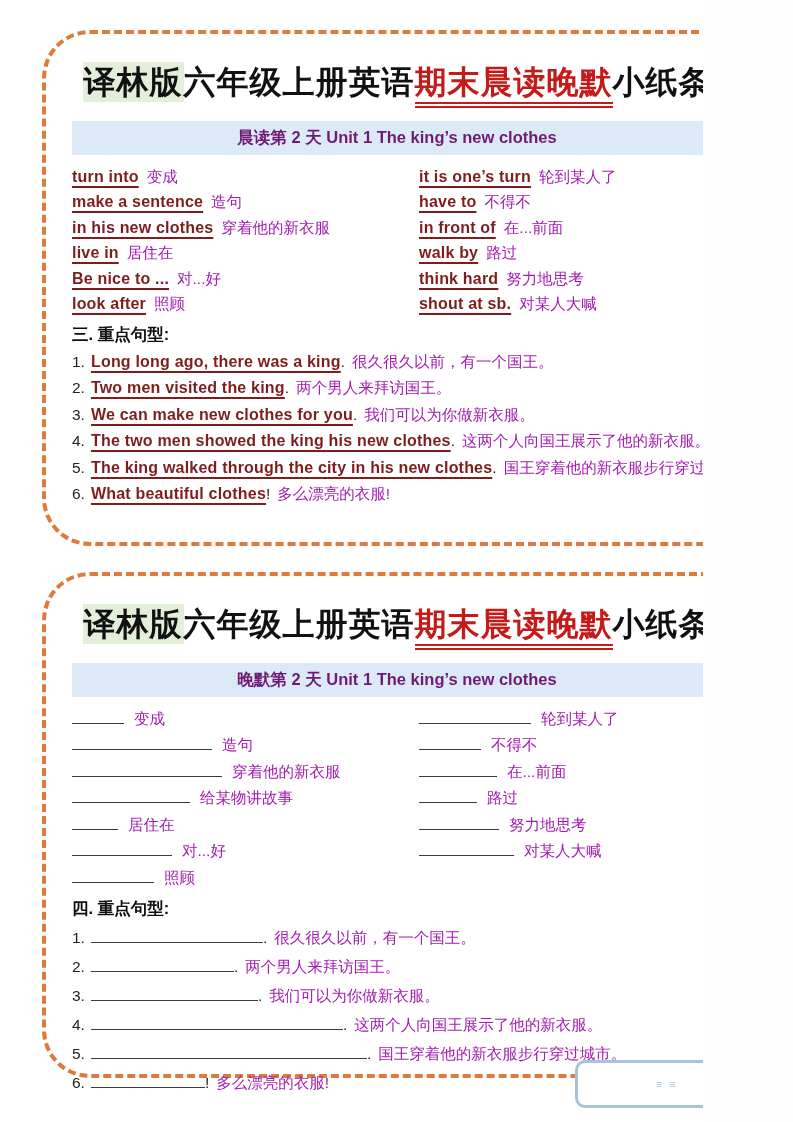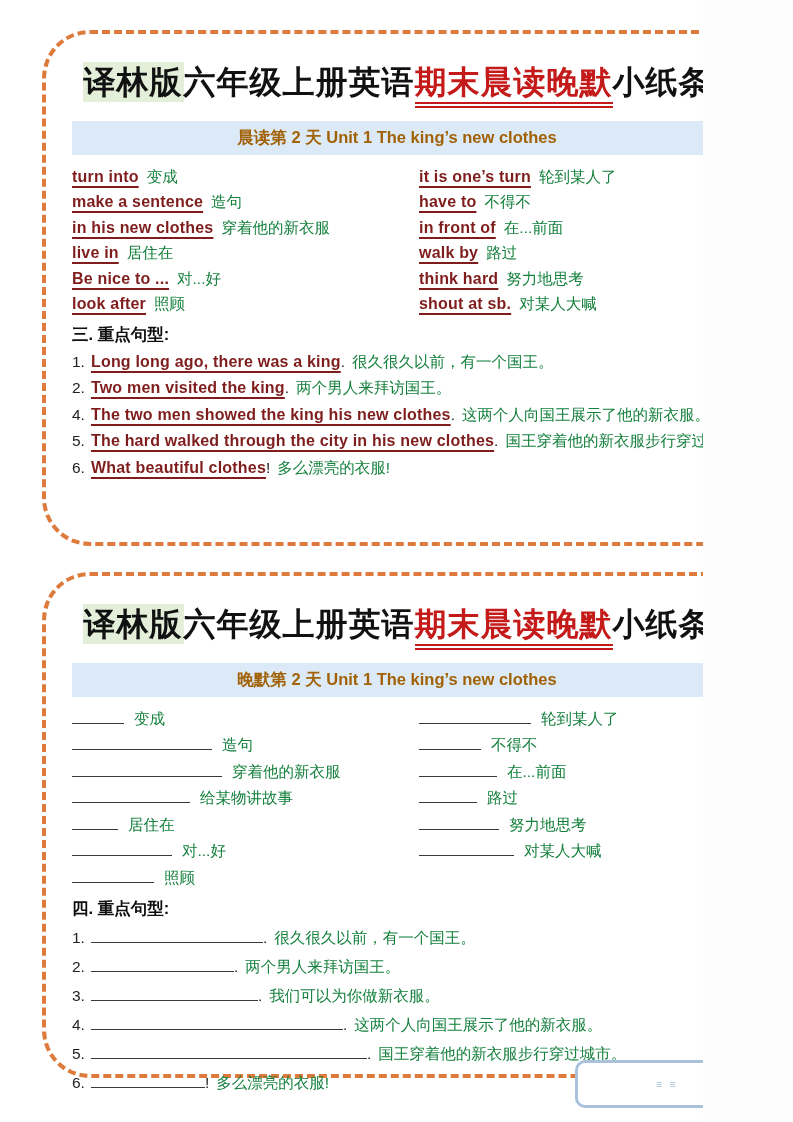--- a/index.html
+++ b/index.html
@@ -11,32 +11,32 @@
     border:4px dashed #dd7a3c; border-radius:48px; padding:24px 24px 0; }
   .card1 { top:30px; height:516px; }
   .card2 { top:572px; height:506px; }
 
   .card-title { text-align:center; font-size:32px; font-weight:800; letter-spacing:1px;
     line-height:1.3; white-space:nowrap; margin-top:4px; color:#111; }
   .title-hl { background:#e4efda; padding:2px 1px; }
   .title-red { color:#c41a1a; display:inline-block; border-bottom:6px double #c41a1a; padding-bottom:1px; line-height:1.12; }
 
   .header-bar { margin:13px 2px 0; background:#dce9f6; text-align:center;
-    font-weight:700; font-size:16.5px; padding:6px 0; color:#a16207; }
+    font-weight:700; font-size:16.5px; padding:6px 0; color:#701a75; }
 
   .vocab { display:flex; margin-top:9px; padding:0 2px; }
   .vocab-col { width:50%; }
   .vocab-col.right { padding-left:22px; }
   .vocab-item { line-height:25.5px; white-space:nowrap; }
   .card2 .vocab-item { line-height:26.5px; }
 
   .en { color:#7f1d1d; font-weight:700; font-size:16px;
     text-decoration:underline; text-decoration-thickness:1.5px; text-underline-offset:3.5px;
     margin-right:8px; letter-spacing:0.2px; }
-  .zh { font-size:15.5px; color:#15803d; }
+  .zh { font-size:15.5px; color:#a21caf; }
 
   .blank { display:inline-block; border-bottom:1.6px solid #3a3a3a; height:15px;
     margin-right:10px; vertical-align:baseline; }
 
   .section-heading { font-weight:800; font-size:16.5px; margin:7px 0 3px; padding:0 2px; color:#0d0d0d; }
 
   .sentences { padding:0 2px; }
   .sentence { line-height:26.5px; white-space:nowrap; }
   .card2 .sentence { line-height:29px; }
   .num { font-size:15.5px; margin-right:6px; color:#222; }
@@ -109,24 +109,27 @@
     <div class="section-heading">三. 重点句型:</div>
     <div class="sentences">
 
     <div class="sentence">
           <span class="num">1.</span><span class="en">Long long ago, there was a king</span><span class="punct">.</span><span class="zh">很久很久以前，有一个国王。</span>
         </div>
         <div class="sentence">
           <span class="num">2.</span><span class="en">Two men visited the king</span><span class="punct">.</span><span class="zh">两个男人来拜访国王。</span>
         </div>
         <div class="sentence">
+          <span class="num">3.</span><span class="en">We can make new clothes for you</span><span class="punct">.</span><span class="zh">我们可以为你做新衣服。</span>
+        </div>
+        <div class="sentence">
           <span class="num">4.</span><span class="en">The two men showed the king his new clothes</span><span class="punct">.</span><span class="zh">这两个人向国王展示了他的新衣服。</span>
         </div>
         <div class="sentence">
-          <span class="num">5.</span><span class="en">The hard walked through the city in his new clothes</span><span class="punct">.</span><span class="zh">国王穿着他的新衣服步行穿过城市。</span>
+          <span class="num">5.</span><span class="en">The king walked through the city in his new clothes</span><span class="punct">.</span><span class="zh">国王穿着他的新衣服步行穿过城市。</span>
         </div>
         <div class="sentence">
           <span class="num">6.</span><span class="en">What beautiful clothes</span><span class="punct">!</span><span class="zh">多么漂亮的衣服!</span>
         </div>
       </div>
   </div>
 
   <div class="card card2">
     <div class="card-title">
       <span class="title-hl">译林版</span><span>六年级上册英语</span><span class="title-red">期末晨读晚默</span><span>小纸条</span>

